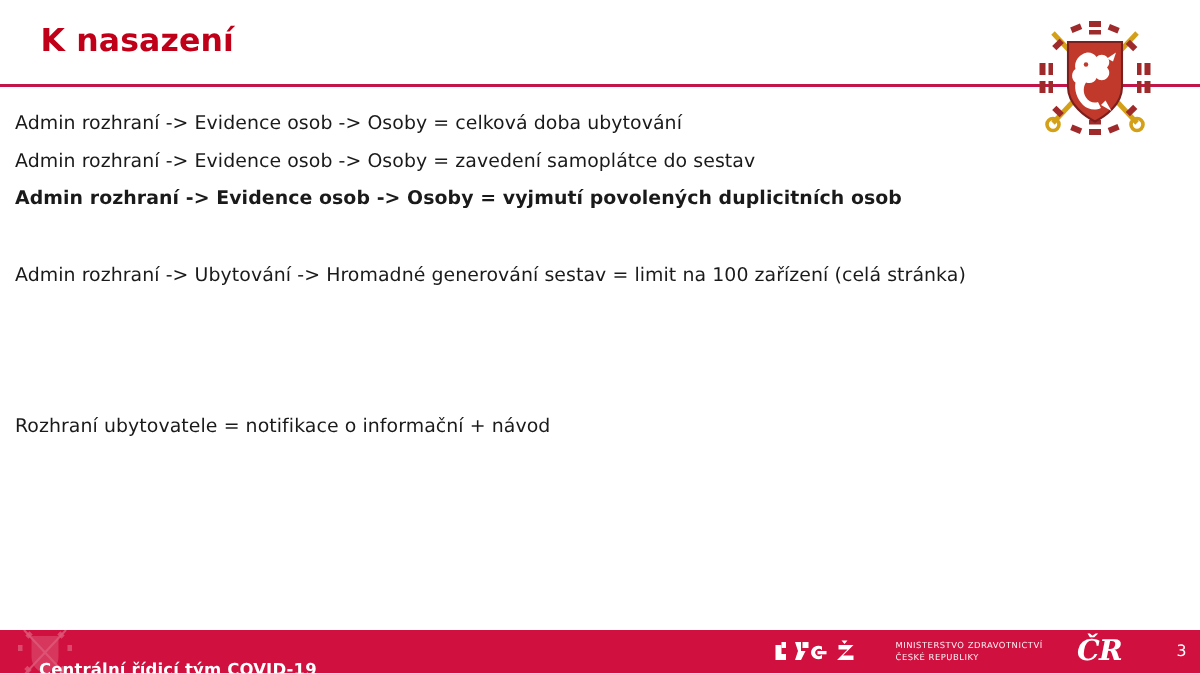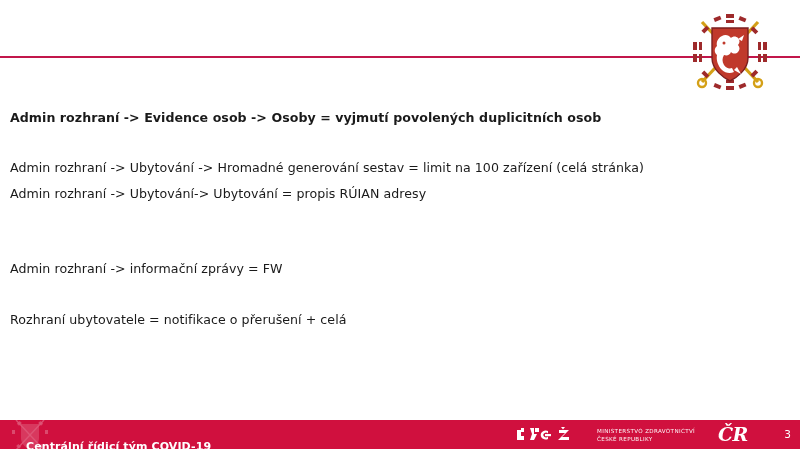--- a/index.html
+++ b/index.html
@@ -66,21 +66,20 @@
   .line {
     font-size: 12.6px;
     color: #1a1a1a;
     line-height: 25.2px;
     height: 25.2px;
     white-space: nowrap;
     letter-spacing: 0.05px;
   }
   .line.bold {
     font-weight: bold;
-    margin-top: 36px;
   }
   .line.blank {
     height: 25.2px;
   }
 
   
   .footer {
     position: absolute;
     left: 0;
     bottom: 0;
@@ -146,20 +145,21 @@
     font-size: 10.5px;
     color: #ffffff;
     white-space: nowrap;
   }
 </style>
 </head>
 <body>
 
 <div class="slide">
 
+  <div class="slide-title">K nasazení</div>
 
   <div class="title-rule"></div>
 
   <div class="coat-top">
     <svg viewBox="0 0 92 88" width="92" height="88" xmlns="http://www.w3.org/2000/svg">
 
       <g stroke="#D4A017" stroke-width="3.2" fill="none">
         <line x1="18" y1="14" x2="74" y2="74"></line>
         <line x1="74" y1="14" x2="18" y2="74"></line>
       </g>
@@ -197,29 +197,29 @@
                  C43 48 46 47 47 44 C49 46 52 46 54 44 C56 42 56 39 54 37
                  C56 35 56 32 54 30 C52 28 49 28 47 30 C45 27 41 26 38 28 Z"></path>
         <path d="M54 31 L60 27 L58 33 Z"></path>
         <path d="M50 62 L57 66 L53 59 Z"></path>
       </g>
       <circle cx="40" cy="35" r="1.5" fill="#C0392B"></circle>
     </svg>
   </div>
 
   <div class="body-block">
+    <div class="line">Admin rozhraní -&gt; Evidence osob -&gt; Osoby = celková doba ubytování</div>
+    <div class="line">Admin rozhraní -&gt; Evidence osob -&gt; Osoby = zavedení samoplátce do sestav</div>
     <div class="line bold">Admin rozhraní -&gt; Evidence osob -&gt; Osoby = vyjmutí povolených duplicitních osob</div>
     <div class="line blank"></div>
     <div class="line">Admin rozhraní -&gt; Ubytování -&gt; Hromadné generování sestav = limit na 100 zařízení (celá stránka)</div>
-    <div class="line">Admin rozhraní -&gt; Ubytování-&gt; Ubytování = propis RÚIAN adresy</div>
-    <div class="line blank"></div>
-    <div class="line blank"></div>
-    <div class="line">Admin rozhraní -&gt; informační zprávy = FW</div>
-    <div class="line blank"></div>
-    <div class="line">Rozhraní ubytovatele = notifikace o přerušení + celá</div>
+    <div class="line blank"></div>
+    <div class="line blank"></div>
+    <div class="line blank"></div>
+    <div class="line">Rozhraní ubytovatele = notifikace o informační + návod</div>
     <div class="line blank"></div>
     <div class="line blank"></div>
 
   </div>
 
   <div class="footer">
 
     <div class="footer-watermark">
       <svg viewBox="0 0 44 44" width="44" height="44" xmlns="http://www.w3.org/2000/svg">
         <g stroke="#ffffff" stroke-width="1.4" fill="none" opacity="0.85">

